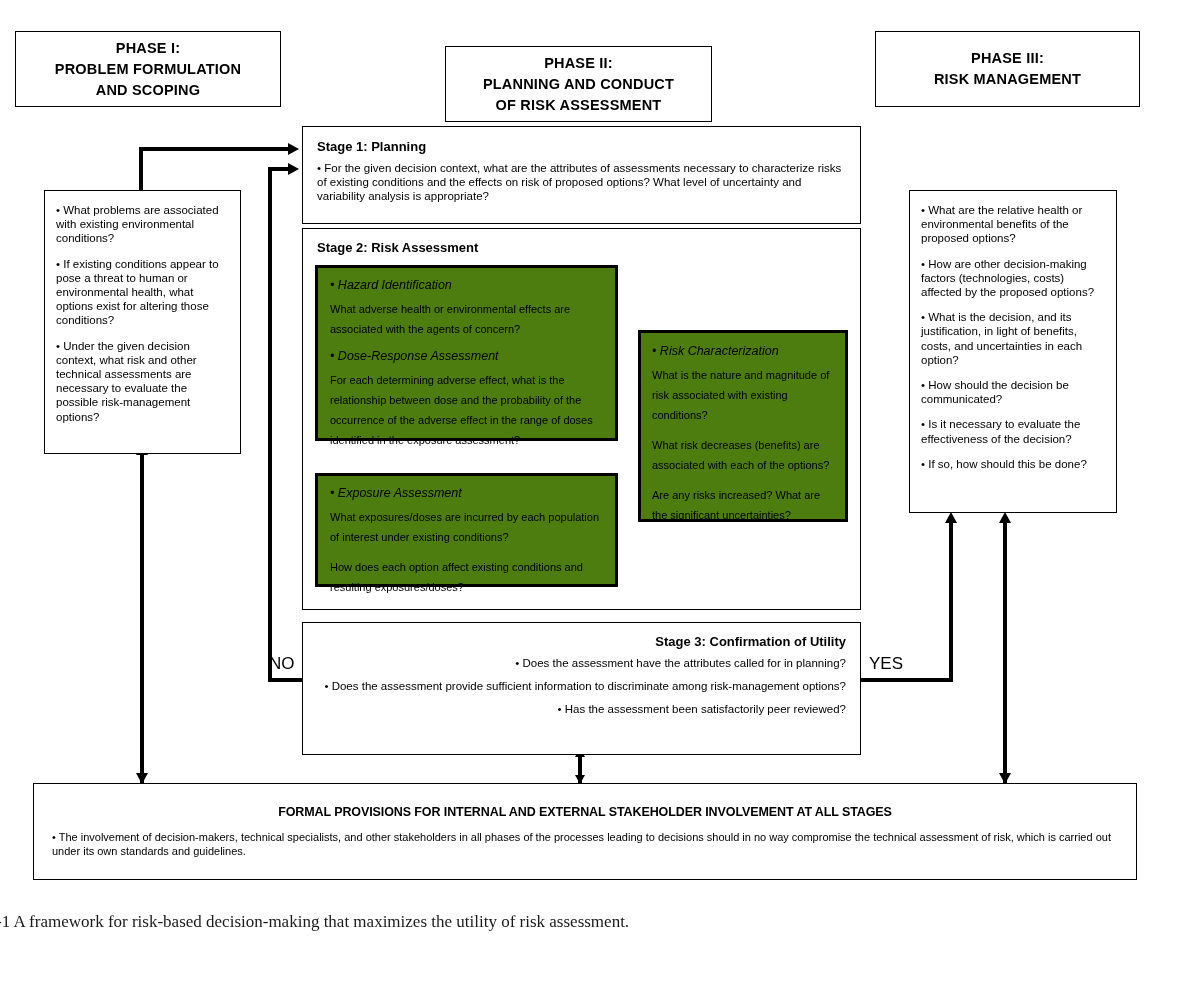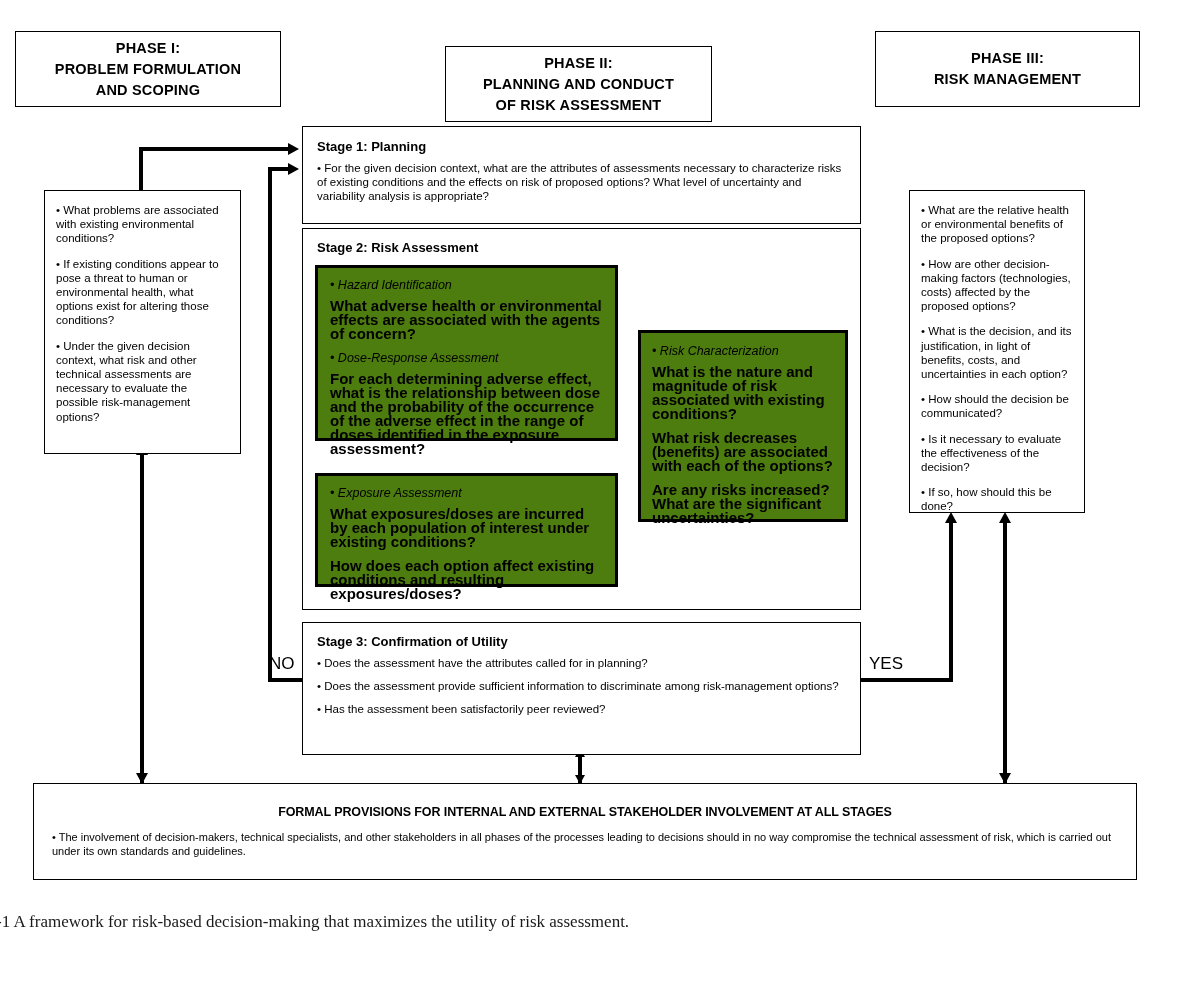--- a/index.html
+++ b/index.html
@@ -55,24 +55,23 @@
     background: #4d7c0f;
     border: 3px solid #000000;
   }
   .sub-head {
     font-style: italic;
     font-size: 12.5px;
     line-height: 15px;
     margin: 0 0 6px 0;
   }
   .sub-text {
-    font-size: 15px;
-    line-height: 14px;
+    font-size: 11px;
+    line-height: 20px;
     margin: 0 0 10px 0;
-    font-weight: bold;
   }
   .sub-text:last-child { margin-bottom: 0; }
   .sidecol .bullet { margin-bottom: 11px; }
 
   
   .ln {
     position: absolute;
     background: #000000;
   }
   .arrow {
@@ -220,28 +219,28 @@
     <p class="sub-text">How does each option affect existing conditions and resulting exposures/doses?</p>
   </div>
 
   <div class="sub-box" style="left:638px; top:330px; width:210px; height:192px; padding:11px 10px 0 11px;">
     <p class="sub-head">• Risk Characterization</p>
     <p class="sub-text">What is the nature and magnitude of risk associated with existing conditions?</p>
     <p class="sub-text">What risk decreases (benefits) are associated with each of the options?</p>
     <p class="sub-text">Are any risks increased? What are the significant uncertainties?</p>
   </div>
 
-  <div class="box" style="left:302px; top:622px; width:559px; height:133px; padding:11px 14px 0 14px;">
+  <div class="box" style="left:302px; top:622px; width:559px; height:133px; padding:11px 14px 0 14px;text-align:right;">
     <p class="stage-title">Stage 3: Confirmation of Utility</p>
     <p class="bullet">• Does the assessment have the attributes called for in planning?</p>
     <p class="bullet">• Does the assessment provide sufficient information to discriminate among risk-management options?</p>
     <p class="bullet">• Has the assessment been satisfactorily peer reviewed?</p>
   </div>
 
-  <div class="box sidecol" style="left:909px; top:190px; width:176px; height:323px; padding:12px 11px 0 11px;">
+  <div class="box sidecol" style="left:909px; top:190px; width:208px; height:323px; padding:12px 11px 0 11px;">
     <p class="bullet">• What are the relative health or environmental benefits of the proposed options?</p>
     <p class="bullet">• How are other decision-making factors (technologies, costs) affected by the proposed options?</p>
     <p class="bullet">• What is the decision, and its justification, in light of benefits, costs, and uncertainties in each option?</p>
     <p class="bullet">• How should the decision be communicated?</p>
     <p class="bullet">• Is it necessary to evaluate the effectiveness of the decision?</p>
     <p class="bullet">• If so, how should this be done?</p>
   </div>
 
   <div class="edge-label" style="left:269px; top:654px;">NO</div>
   <div class="edge-label" style="left:869px; top:654px;">YES</div>

